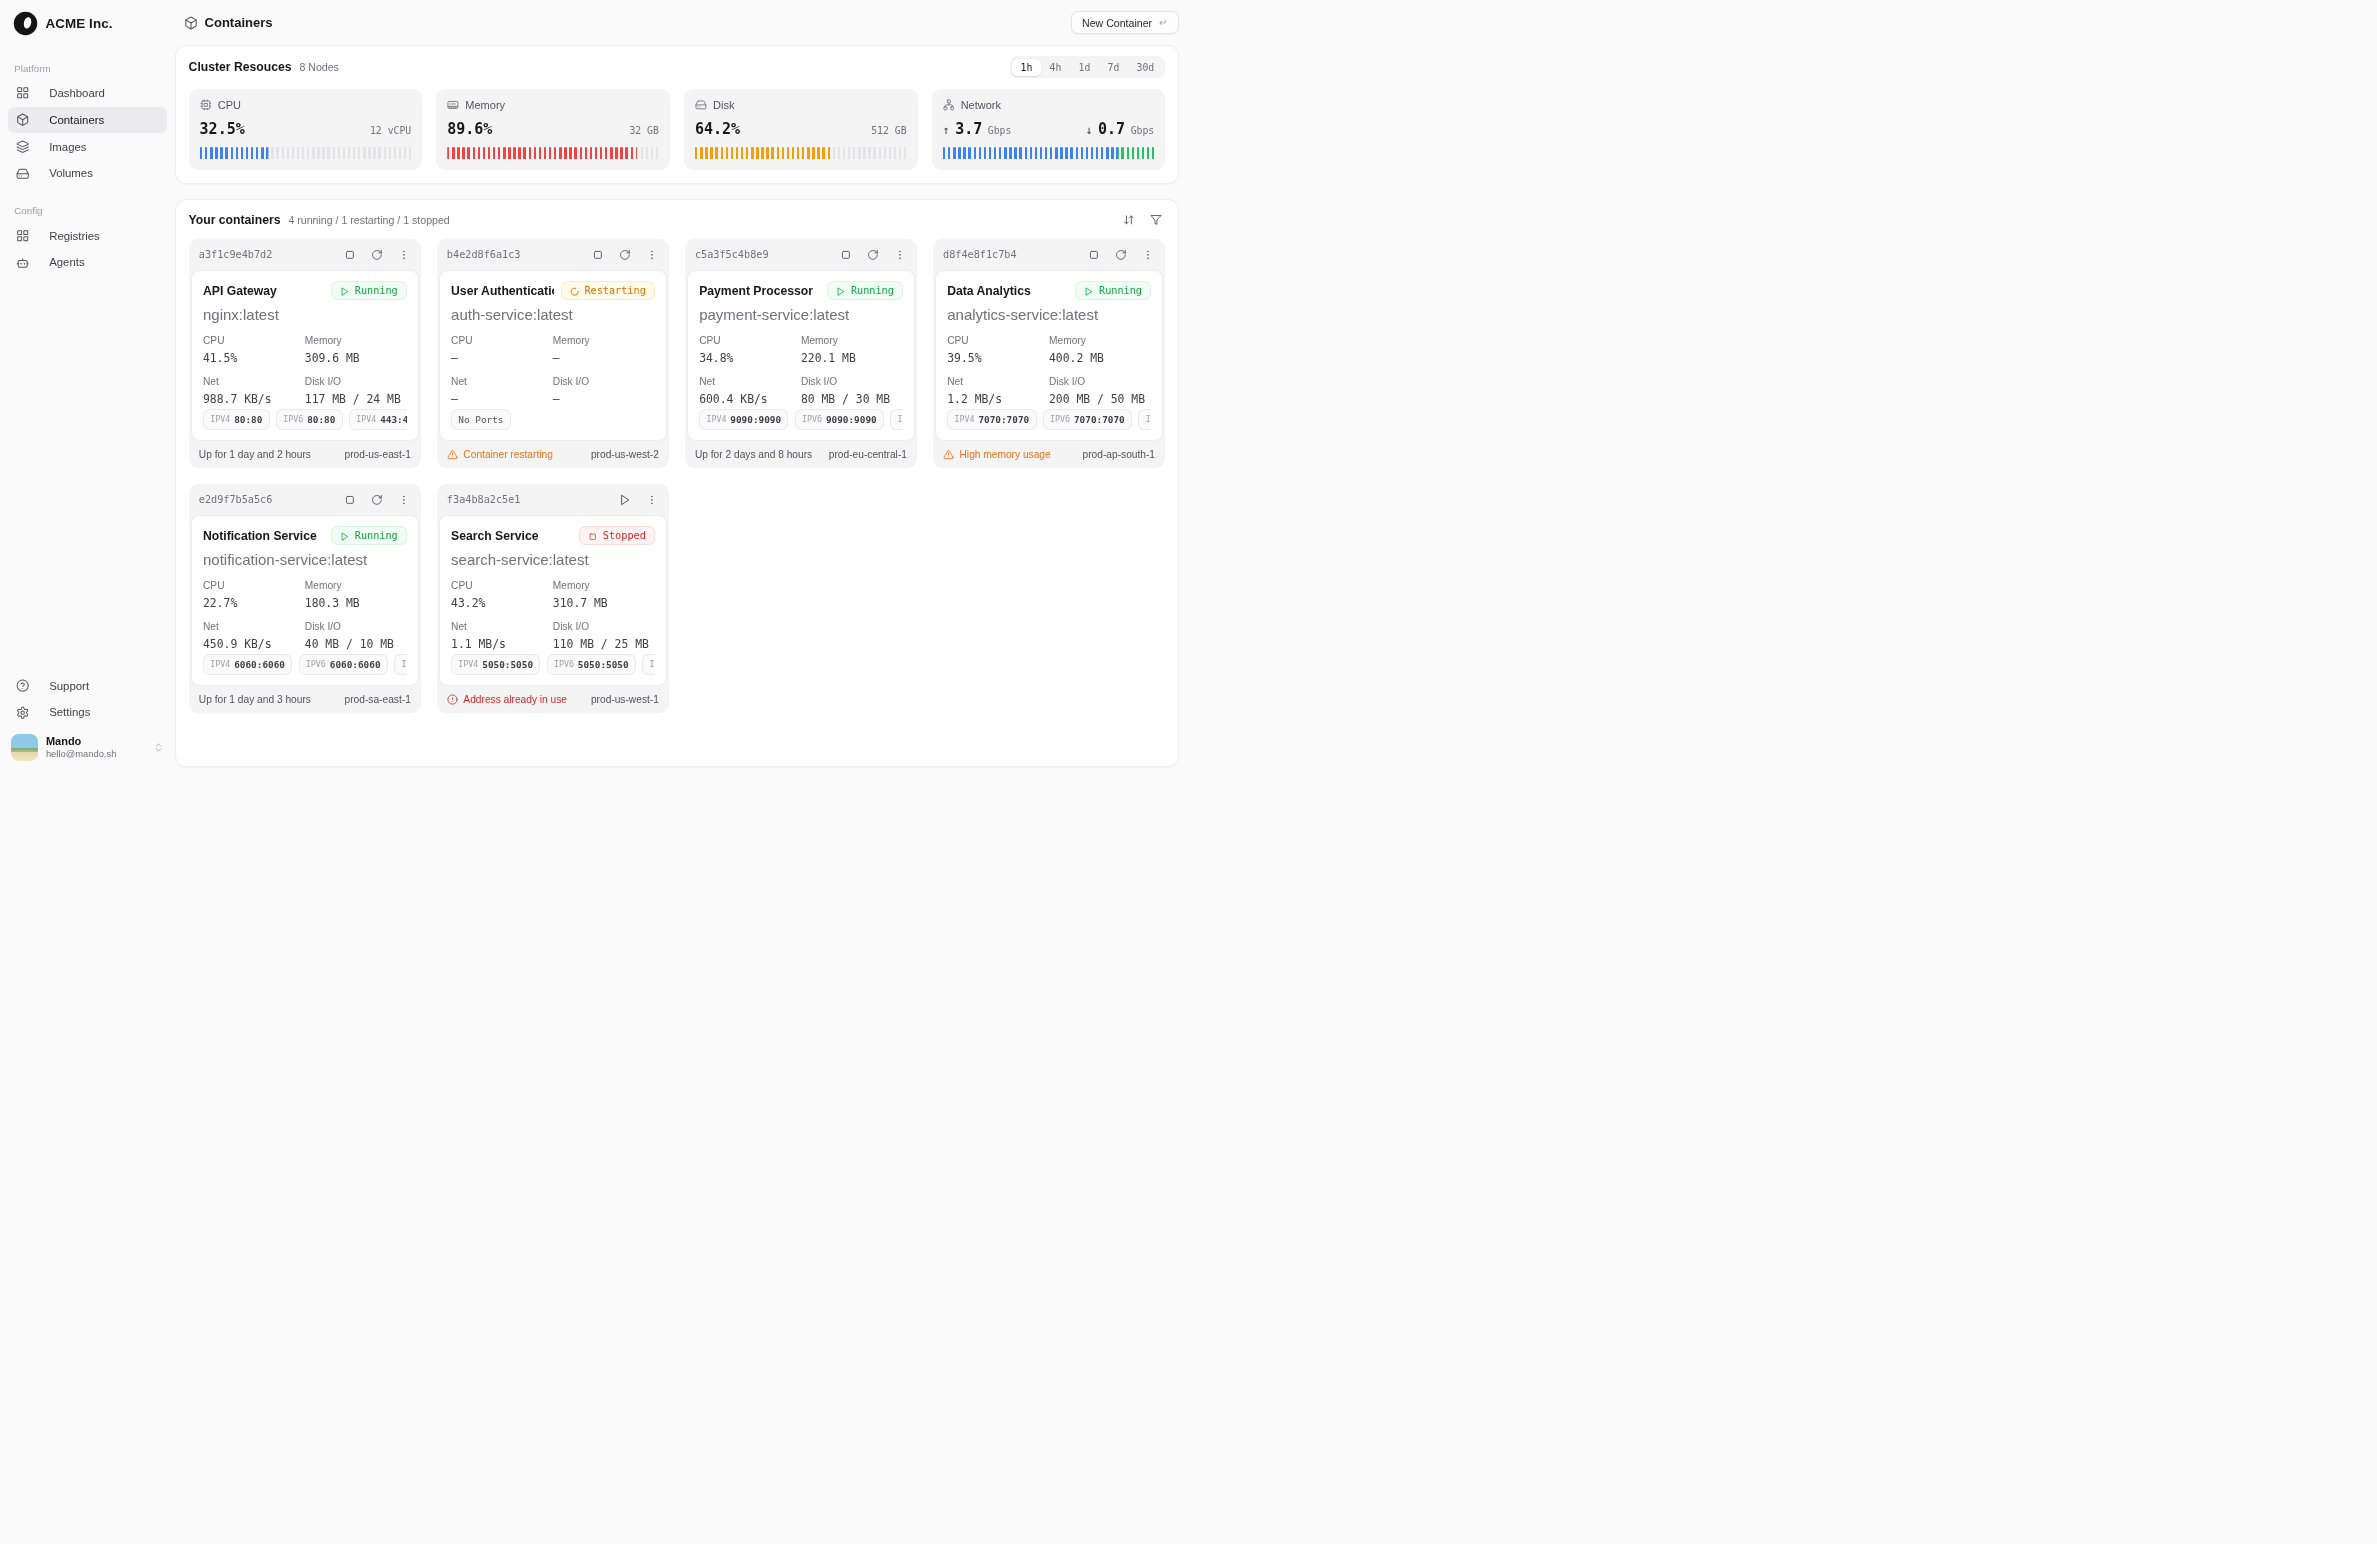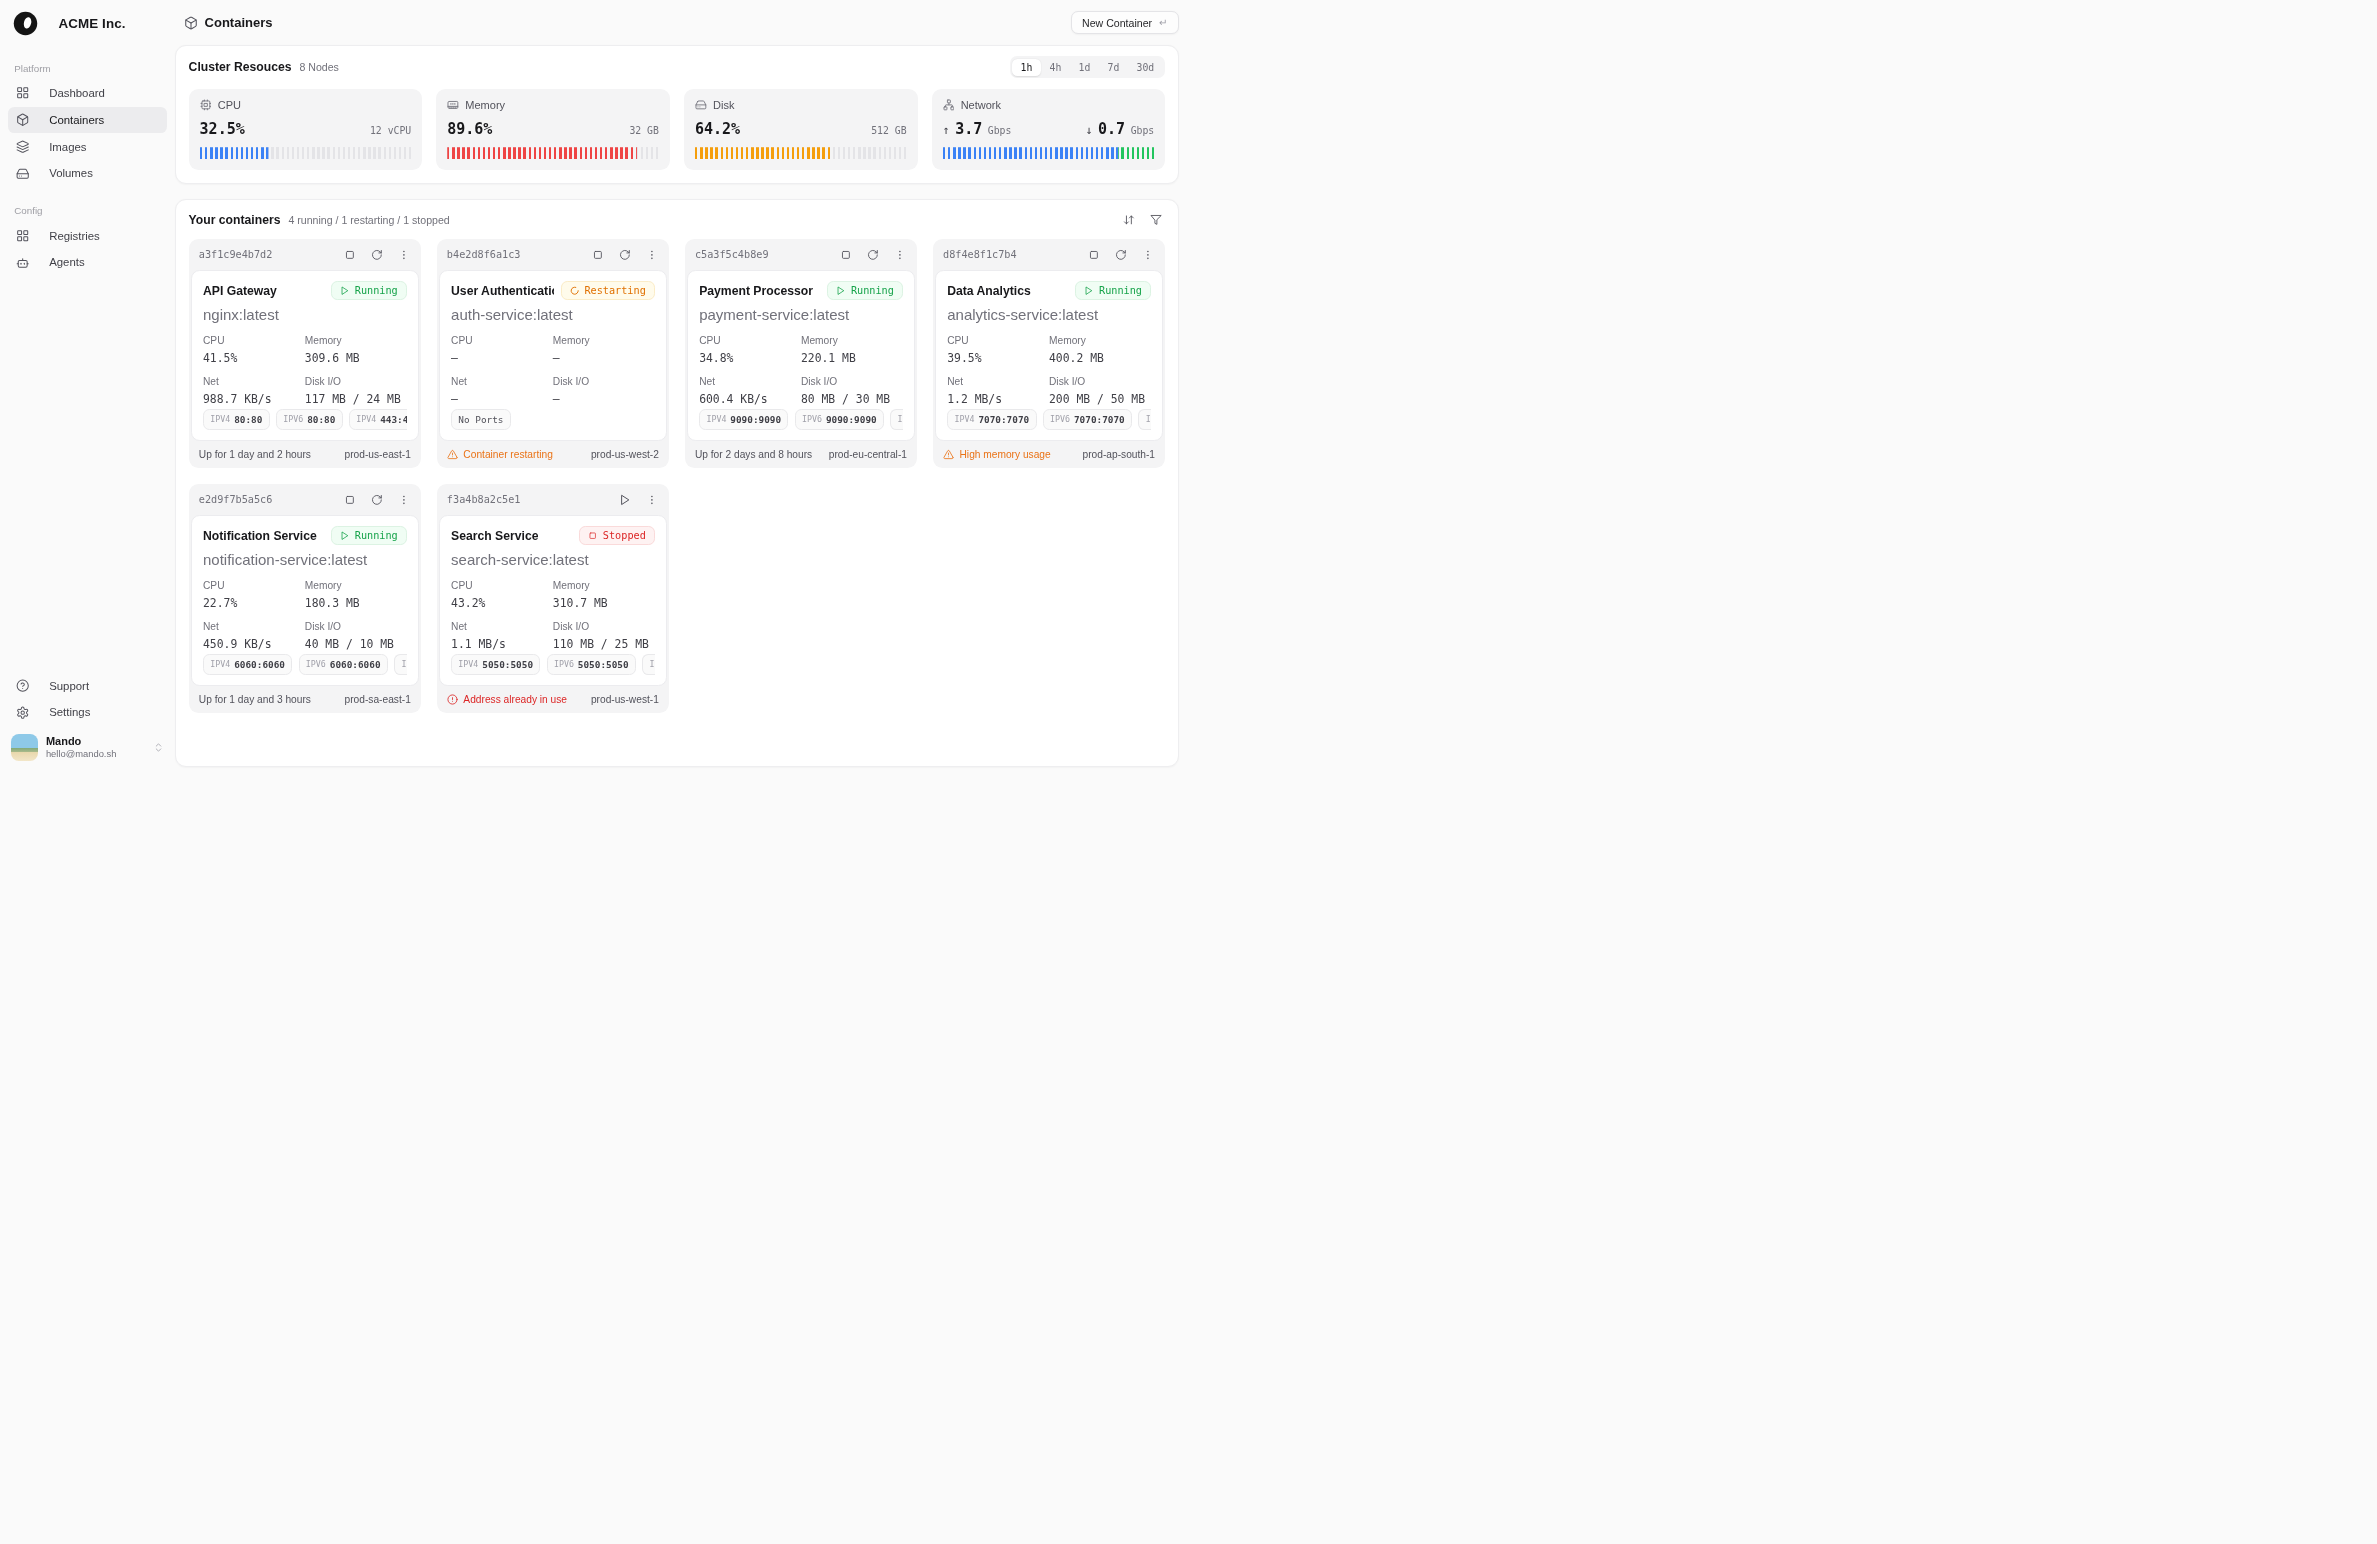--- a/index.html
+++ b/index.html
@@ -11,21 +11,21 @@
     display:flex;
   }
   svg { display:block; }
 
   
   .sidebar {
     width:175px; flex:none; display:flex; flex-direction:column;
     padding:7.9px 7.9px 7.9px; background:#fafafa;
   }
   .brand { display:flex; align-items:center; gap:7.9px; padding:3.1px 4.7px 4.7px; }
-  .brand-name { font-size:13.4px; font-weight:700; letter-spacing:0.1px;margin-left:13px; }
+  .brand-name { font-size:13.4px; font-weight:700; letter-spacing:0.1px; }
   .section-label { font-size:9.8px; color:#9f9fa5; margin:19px 6.3px 6.3px; }
   .nav-group .section-label:first-child { margin-top:22px; }
   .nav-item {
     display:flex; align-items:center; gap:20px; padding:6.3px 7.9px; margin:0.8px 0;
     border-radius:6.3px; font-size:11.4px; color:#3f3f46; cursor:pointer;
   }
   .nav-item.active { background:#ececee; color:#18181b; }
   .nav-item .nv-icon { width:13.4px; height:13.4px; color:#52525b; flex:none; }
   .nav-item .nv-icon svg { width:13.4px; height:13.4px; }
   .sidebar-footer { margin-top:auto; }
@@ -92,21 +92,21 @@
   .icon-btn { width:19px; height:19px; display:flex; align-items:center; justify-content:center; color:#52525b; cursor:pointer; flex:none; }
   .icon-btn svg { width:11.8px; height:11.8px; }
   .cards-grid { display:grid; grid-template-columns:repeat(4,1fr); gap:15.7px; margin-top:9.4px; }
   .ccard { background:#f4f4f5; border-radius:9.4px; display:flex; flex-direction:column; min-width:0; }
   .ccard-top { display:flex; align-items:center; gap:7.9px; padding:6.3px 7.9px 5.5px 10.2px; }
   .ccard-id { font-family:"DejaVu Sans Mono",monospace; font-size:10.2px; color:#71717a; flex:1; overflow:hidden; white-space:nowrap; }
   .ccard-body { background:#fff; border:0.8px solid #ececef; border-radius:8.6px; margin:0 2.4px; padding:10.2px 11px 10.2px; overflow:hidden; }
   .ct-row { display:flex; align-items:center; justify-content:space-between; gap:6.3px; }
   .ct-name { font-size:12.2px; font-weight:700; white-space:nowrap; overflow:hidden; }
   .badge {
-    display:flex; align-items:center; gap:5.5px; flex:none;
+    display:flex; align-items:flex-end; gap:5.5px; flex:none;
     font-family:"DejaVu Sans Mono",monospace; font-size:10.2px;
     padding:3.1px 7.9px; border-radius:6.3px; border:0.8px solid;
   }
   .badge svg { width:9.4px; height:9.4px; }
   .badge.running { color:#16a34a; background:#f0fdf4; border-color:#dcf3e3; }
   .badge.restarting { color:#e07000; background:#fffbeb; border-color:#fbecc7; }
   .badge.stopped { color:#dc2626; background:#fef2f2; border-color:#fadada; }
   .ct-image { font-size:15px; color:#71717a; margin-top:6.3px; }
   .metrics { display:grid; grid-template-columns:1fr 1fr; row-gap:11px; margin-top:11.8px; }
   .m-label { font-size:10.2px; color:#71717a; }

